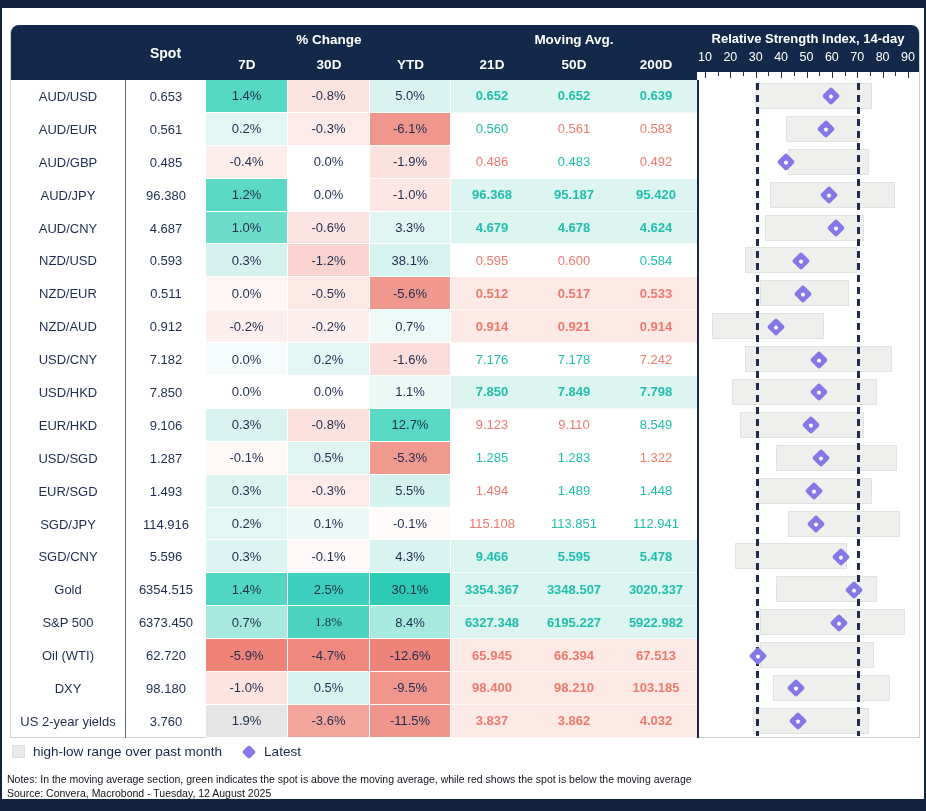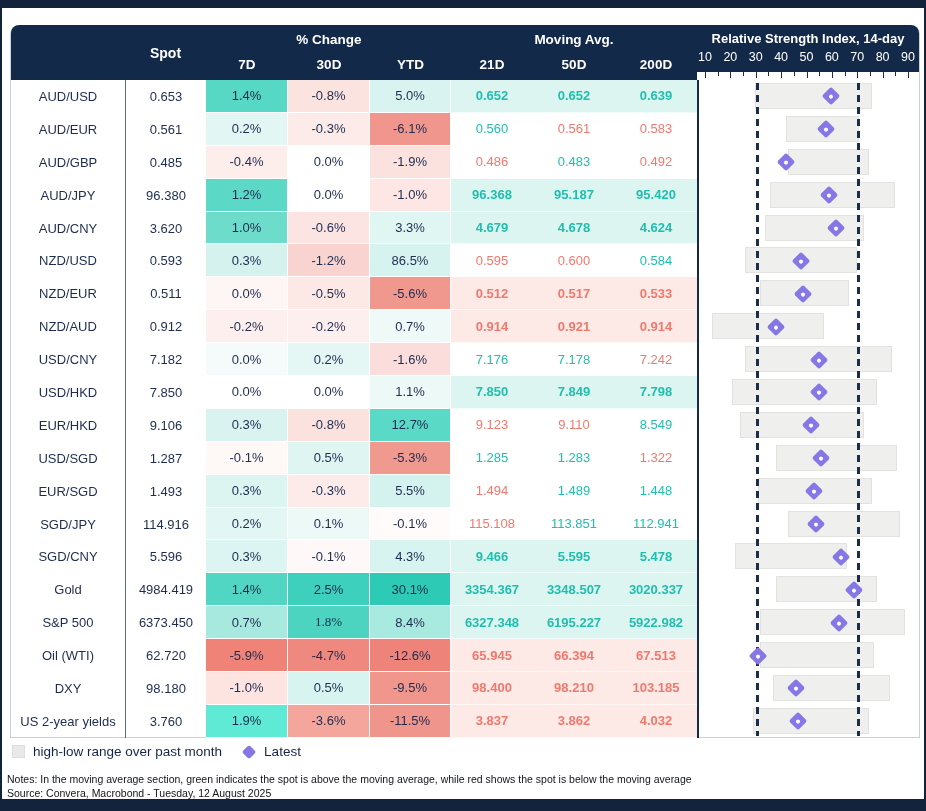--- a/index.html
+++ b/index.html
@@ -182,38 +182,38 @@
           <div class="c c-ma ma-bg-green green-text bold">96.368</div>
           <div class="c c-ma ma-bg-green green-text bold">95.187</div>
           <div class="c c-ma ma-bg-green green-text bold">95.420</div>
           <div class="c c-rsi">
             <div class="rsi-bar" style="left: 71.4375px; width: 124.338px;"></div>
             <div class="rsi-diamond" style="left: 129.8px;"></div>
           </div>
         </div>
         <div class="trow">
           <div class="c c-label">AUD/CNY</div>
-          <div class="c c-spot">3.620</div>
+          <div class="c c-spot">4.687</div>
           <div class="c c-pct" style="background: rgb(110, 220, 203);">1.0%</div>
           <div class="c c-pct" style="background: rgb(251, 228, 225);">-0.6%</div>
           <div class="c c-pct" style="background: rgb(223, 246, 242);">3.3%</div>
           <div class="c c-ma ma-bg-green green-text bold">4.679</div>
           <div class="c c-ma ma-bg-green green-text bold">4.678</div>
           <div class="c c-ma ma-bg-green green-text bold">4.624</div>
           <div class="c c-rsi">
             <div class="rsi-bar" style="left: 66.3625px; width: 98.9625px;"></div>
             <div class="rsi-diamond" style="left: 137.412px;"></div>
           </div>
         </div>
         <div class="trow">
           <div class="c c-label">NZD/USD</div>
           <div class="c c-spot">0.593</div>
           <div class="c c-pct" style="background: rgb(213, 242, 238);">0.3%</div>
           <div class="c c-pct" style="background: rgb(248, 211, 207);">-1.2%</div>
-          <div class="c c-pct" style="background: rgb(215, 243, 239);">86.5%</div>
+          <div class="c c-pct" style="background: rgb(215, 243, 239);">38.1%</div>
           <div class="c c-ma ma-bg-none red-text">0.595</div>
           <div class="c c-ma ma-bg-none red-text">0.600</div>
           <div class="c c-ma ma-bg-none green-text">0.584</div>
           <div class="c c-rsi">
             <div class="rsi-bar" style="left: 46.0625px; width: 111.65px;"></div>
             <div class="rsi-diamond" style="left: 101.888px;"></div>
           </div>
         </div>
         <div class="trow">
           <div class="c c-label">NZD/EUR</div>
@@ -336,21 +336,21 @@
           <div class="c c-ma ma-bg-green green-text bold">9.466</div>
           <div class="c c-ma ma-bg-green green-text bold">5.595</div>
           <div class="c c-ma ma-bg-green green-text bold">5.478</div>
           <div class="c c-rsi">
             <div class="rsi-bar" style="left: 35.9125px; width: 111.65px;"></div>
             <div class="rsi-diamond" style="left: 142.488px;"></div>
           </div>
         </div>
         <div class="trow">
           <div class="c c-label">Gold</div>
-          <div class="c c-spot">4984.419</div>
+          <div class="c c-spot">6354.515</div>
           <div class="c c-pct" style="background: rgb(80, 214, 194);">1.4%</div>
           <div class="c c-pct" style="background: rgb(61, 208, 188);">2.5%</div>
           <div class="c c-pct" style="background: rgb(45, 202, 181);">30.1%</div>
           <div class="c c-ma ma-bg-green green-text bold">3354.367</div>
           <div class="c c-ma ma-bg-green green-text bold">3348.507</div>
           <div class="c c-ma ma-bg-green green-text bold">3020.337</div>
           <div class="c c-rsi">
             <div class="rsi-bar" style="left: 76.5125px; width: 101.5px;"></div>
             <div class="rsi-diamond" style="left: 155.175px;"></div>
           </div>
@@ -393,21 +393,21 @@
           <div class="c c-ma ma-bg-red red-text bold">98.210</div>
           <div class="c c-ma ma-bg-red red-text bold">103.185</div>
           <div class="c c-rsi">
             <div class="rsi-bar" style="left: 73.975px; width: 116.725px;"></div>
             <div class="rsi-diamond" style="left: 96.8125px;"></div>
           </div>
         </div>
         <div class="trow">
           <div class="c c-label">US 2-year yields</div>
           <div class="c c-spot">3.760</div>
-          <div class="c c-pct" style="background: #5eead4;">1.9%</div>
+          <div class="c c-pct" style="background: #e5e5e5;">1.9%</div>
           <div class="c c-pct" style="background: rgb(244, 166, 156);">-3.6%</div>
           <div class="c c-pct" style="background: rgb(240, 149, 139);">-11.5%</div>
           <div class="c c-ma ma-bg-red red-text bold">3.837</div>
           <div class="c c-ma ma-bg-red red-text bold">3.862</div>
           <div class="c c-ma ma-bg-red red-text bold">4.032</div>
           <div class="c c-rsi">
             <div class="rsi-bar" style="left: 53.675px; width: 116.725px;"></div>
             <div class="rsi-diamond" style="left: 99.35px;"></div>
           </div>
         </div>

